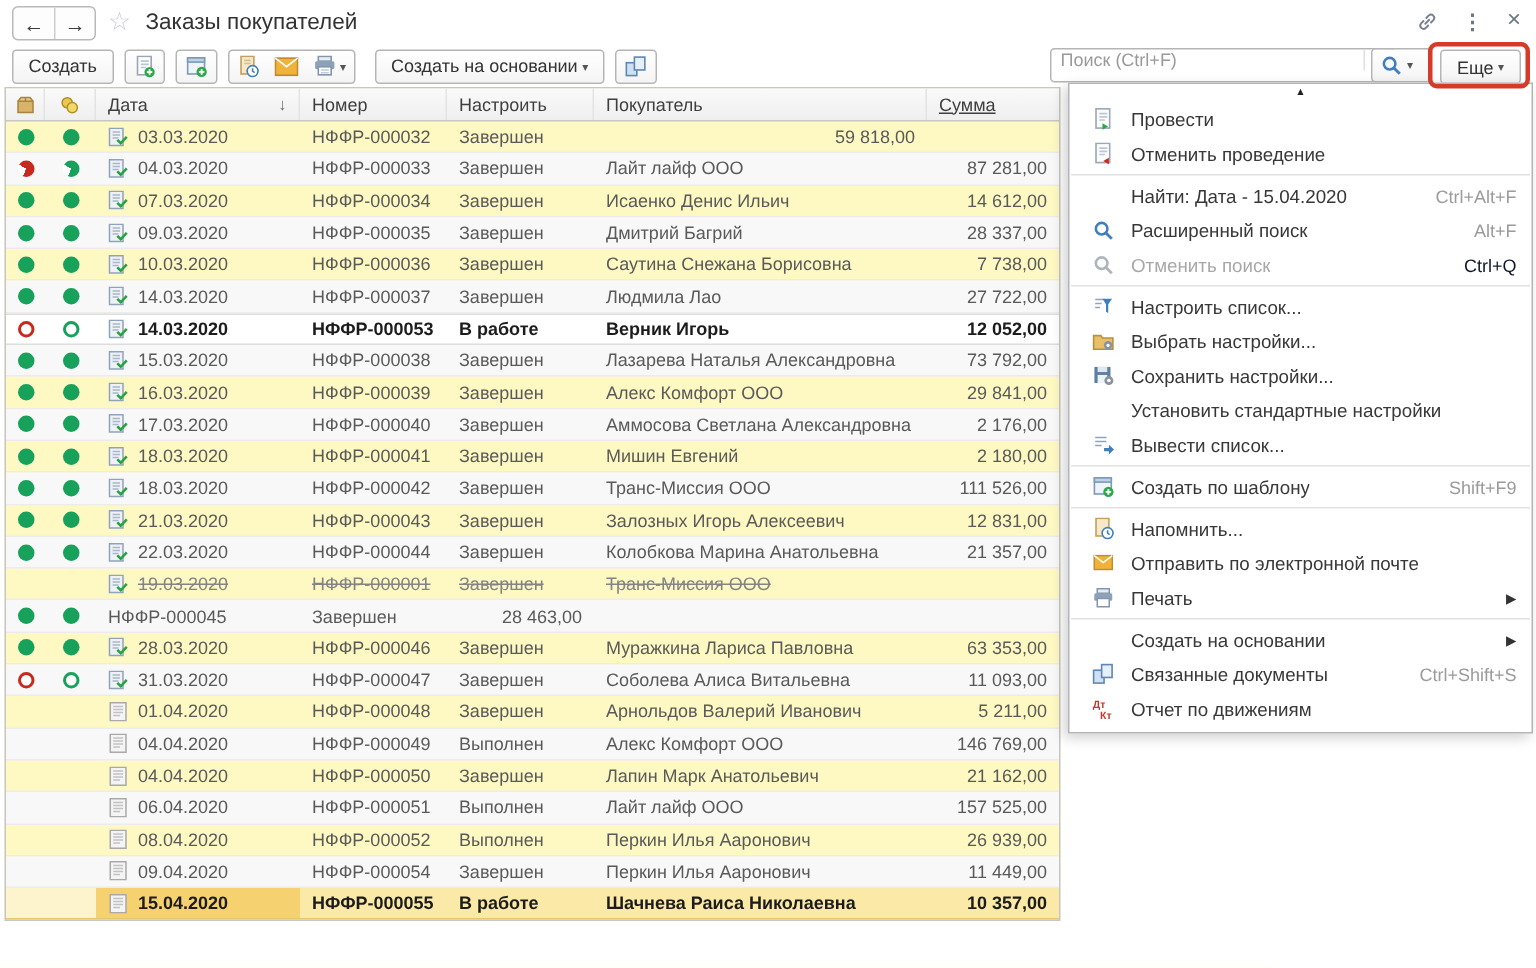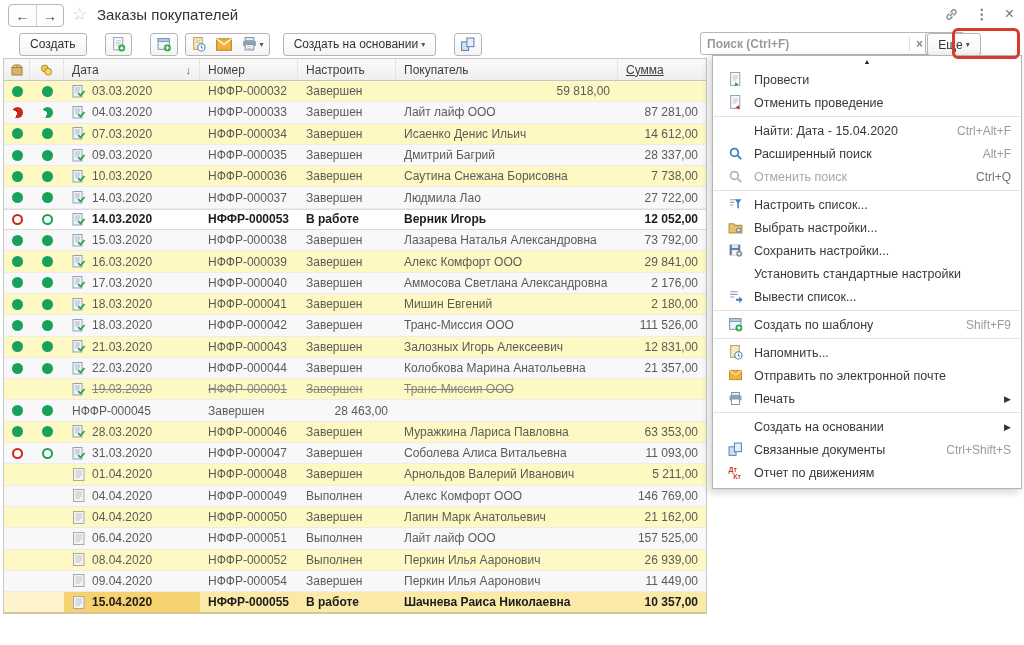--- a/index.html
+++ b/index.html
@@ -13,32 +13,32 @@
   .nav-btn { width:27px; height:21px; display:flex; align-items:center; justify-content:center; font-size:14px; color:#3c3c3c; cursor:pointer; }
   .nav-btn + .nav-btn { border-left:1px solid #cfcfcf; }
   .star { position:absolute; left:72px; top:4px; font-size:17px; color:#c6cbd3; cursor:pointer; }
   .page-title { position:absolute; left:97px; top:6px; font-size:15px; color:#333; }
   .win-icons { position:absolute; right:10px; top:6px; display:flex; gap:16px; align-items:center; }
   .win-icon { color:#6d7683; font-size:14px; cursor:pointer; line-height:1; }
 
   
   .toolbar { position:absolute; left:8px; top:32px; height:24px; display:flex; gap:7px; align-items:center; }
   .btn { height:23px; border:1px solid #b5b5b5; border-radius:3px; background:linear-gradient(#ffffff,#f4f4f4);
-         display:inline-flex; align-items:center; padding:0 10px; color:#333; cursor:pointer; white-space:nowrap;margin-left:11px; }
+         display:inline-flex; align-items:center; padding:0 10px; color:#333; cursor:pointer; white-space:nowrap; }
   .icon-btn { padding:0 5px; }
   .btn-group { display:flex; border:1px solid #b5b5b5; border-radius:3px; background:linear-gradient(#ffffff,#f4f4f4); height:23px; }
   .btn-group .seg { display:flex; align-items:center; padding:0 5px; cursor:pointer; }
   .caret { font-size:8px; color:#555; margin-left:3px; }
 
-  .search-wrap { position:absolute; left:700px; top:32px; width:230px; height:23px; border:1px solid #b5b5b5; border-radius:3px; background:#fff; display:flex; align-items:center;font-weight:bold; }
+  .search-wrap { position:absolute; left:700px; top:32px; width:230px; height:23px; border:1px solid #b5b5b5; border-radius:3px; background:#fff; display:flex; align-items:flex-start; }
   .search-wrap input { flex:1; border:none; outline:none; padding:0 6px; font:inherit; color:#555; background:transparent; }
   .search-wrap input::placeholder { color:#9a9a9a; }
   .search-clear { width:20px; text-align:center; color:#888; cursor:pointer; border-left:1px solid #e0e0e0; font-size:12px; }
   .mag-btn { position:absolute; left:914px; top:32px; width:40px; }
-  .more-btn { position:absolute; left:916px; top:33px; width:54px; justify-content:center; }
+  .more-btn { position:absolute; left:960px; top:33px; width:54px; justify-content:center; }
 
   .annotation { position:absolute; border:3px solid #d63b2a; border-radius:6px; pointer-events:none; z-index:60; }
   .ann-more { left:952px; top:28px; width:68px; height:31px; }
 
   
   .table { position:absolute; left:3px; top:58px; width:704px; border:1px solid #c6c6c6; background:#fef9c3; }
   .thead { display:grid; grid-template-columns:26px 34px 136px 98px 98px 222px 88px; height:22px;
            background:linear-gradient(#fafafa,#efefef); border-bottom:1px solid #c6c6c6; align-items:center; color:#3f3f3f; }
   .thead .th { padding:0 8px; display:flex; align-items:center; height:100%; border-right:1px solid #e3e3e3; overflow:hidden; }
   .thead .th:last-child { border-right:none; }
@@ -65,21 +65,21 @@
   
   .menu { position:absolute; left:712px; top:55px; width:310px; height:434px; background:#fff;
           border:1px solid #b4b4b4; box-shadow:-3px 3px 8px rgba(0,0,0,.18); overflow:hidden; z-index:50; padding-top:12px; }
   .menu-scroll-up { position:absolute; top:0; left:0; right:0; height:11px; text-align:center; font-size:7px; color:#222; line-height:11px; }
   .menu-item { display:flex; align-items:center; height:23px; padding:0 10px 0 15px; color:#383838; font-size:12.5px; cursor:pointer; position:relative; }
   .menu-item .mi-icon { width:16px; height:14px; margin-right:10px; flex:0 0 16px; display:inline-flex; align-items:center; }
   .menu-item .mi-label { white-space:nowrap; overflow:hidden; }
   .menu-item .mi-shortcut { margin-left:auto; color:#9b9b9b; font-size:12px; padding-left:14px; }
   .menu-item .mi-sub { margin-left:auto; color:#333; font-size:9px; padding-left:14px; }
   .menu-item.disabled { color:#a8a8a8; }
-  .menu-item.disabled .mi-shortcut { color:#737373; }
+  .menu-item.disabled .mi-shortcut { color:#0f172a; }
   .menu-item.highlighted { background:#f2bd17; border:2px solid #d63b2a; border-radius:4px; margin:0 2px; padding-left:13px; color:#3a3a3a; }
   .menu-sep { height:1px; background:#e2e2e2; margin:2px 1px; }
 
   svg { display:block; }
 </style>
 </head>
 <body>
 
 <div class="stage">
 

